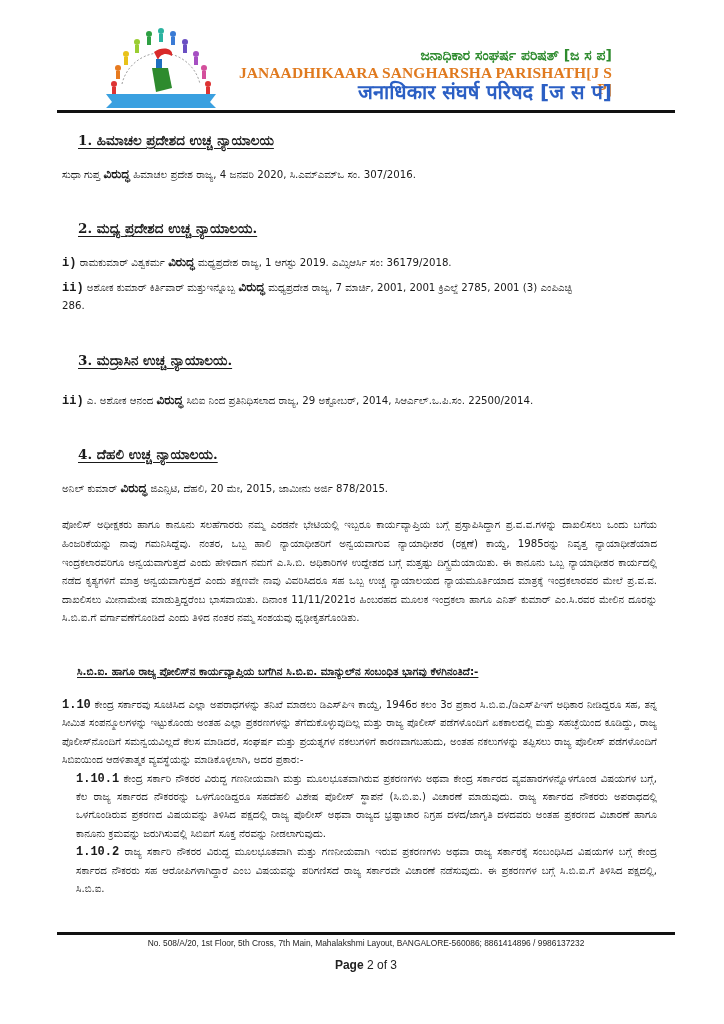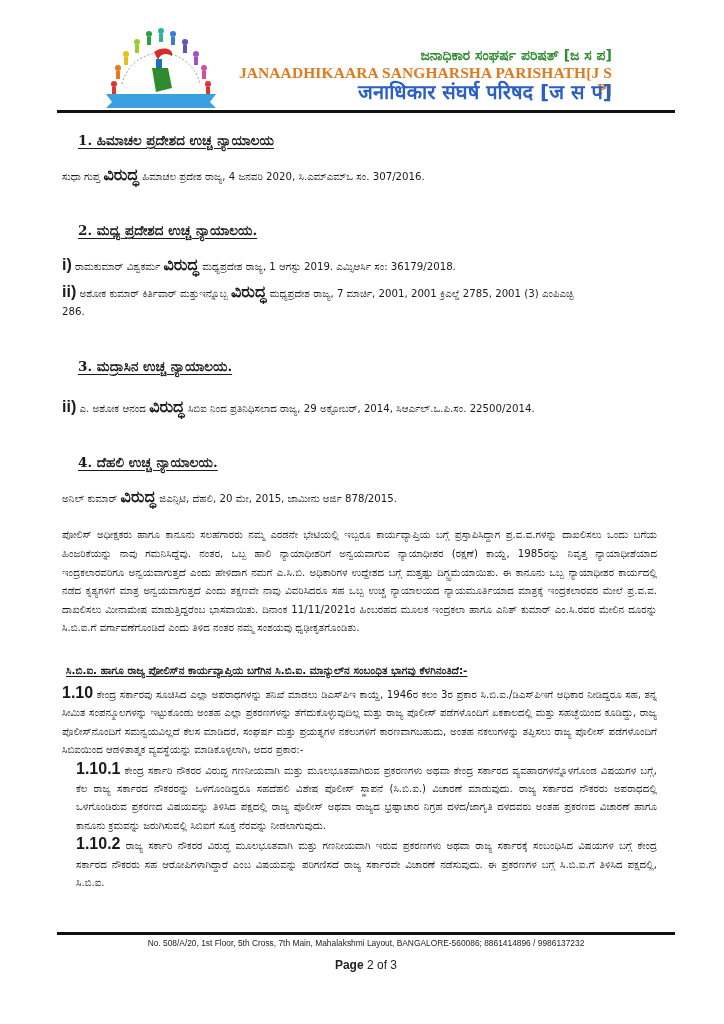--- a/index.html
+++ b/index.html
@@ -13,26 +13,26 @@
   .org .kn { color: #2e8b2e; font-family: "DejaVu Sans", sans-serif; font-size: 14px; font-weight: bold; height: 17px; }
   .org .en { color: #e07a1f; font-family: "Liberation Serif", serif; font-size: 15.5px; font-weight: bold; letter-spacing: 0.1px; height: 17px; }
   .org .hi { color: #2b5fc4; font-family: "DejaVu Sans", sans-serif; font-size: 20px; font-weight: bold; height: 18px; }
   .top-rule { position: absolute; left: 57px; top: 110px; width: 618px; height: 3px; background: #111; }
 
   
   .content { position: absolute; left: 62px; top: 114px; width: 595px; font-size: 11px; line-height: 18.4px; }
   .h { font-weight: bold; font-size: 13.5px; text-decoration: underline; text-decoration-thickness: 1px;
        text-underline-offset: 3px; margin: 16px; line-height: 20px; }
   .p { margin: 0; text-align: justify; font-family: "DejaVu Sans", sans-serif; font-size: 10.2px; }
-  .p b { font-family: Liberation Sans, sans-serif; font-size: 16px; }
+  .p b { font-family: Liberation Mono, monospace; font-size: 12px; }
   .gap-s { height: 6px; }
   .gap-l { height: 18px; }
   .indent { padding-left: 14px; }
   .bold-h { font-family: "DejaVu Sans", sans-serif; font-weight: bold; font-size: 10.4px; text-decoration: underline;
-            text-underline-offset: 2px; margin: 4px; line-height: 20px; }
+            text-underline-offset: 2px; margin: 15px; line-height: 20px; }
 
   
   .bottom-rule { position: absolute; left: 57px; top: 932px; width: 618px; height: 3px; background: #111; }
   .address { position: absolute; left: 57px; top: 938px; width: 618px; text-align: center;
              font-family: "Liberation Sans", sans-serif; font-size: 8.4px; font-weight: normal; color: #222; }
   .pagenum { position: absolute; left: 57px; top: 958px; width: 618px; text-align: center;
              font-family: "Liberation Sans", sans-serif; font-size: 12px; color: #222; }
   .pagenum b { font-weight: bold; }
 </style>
 </head>

